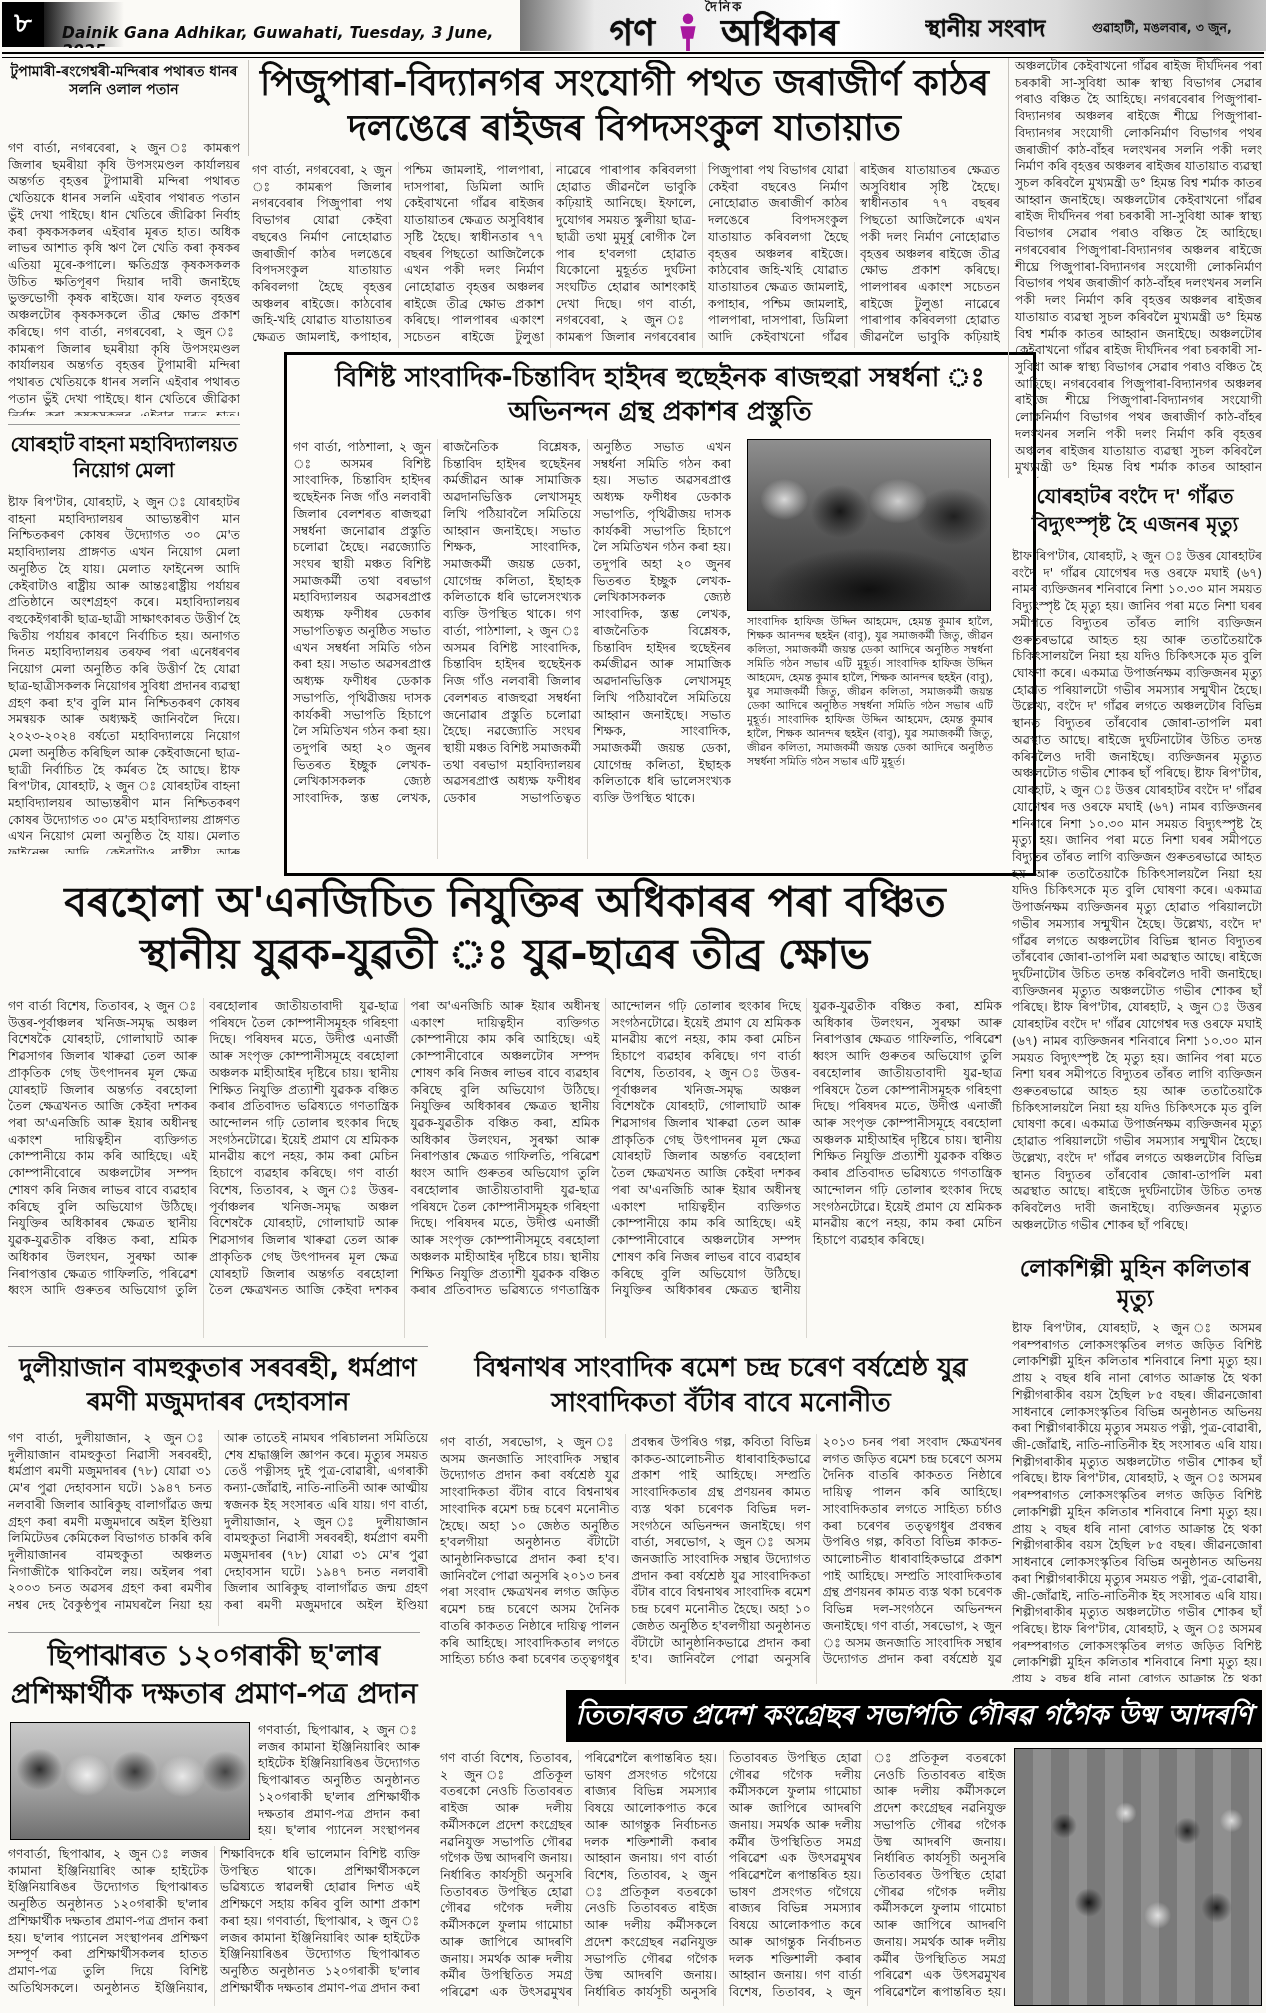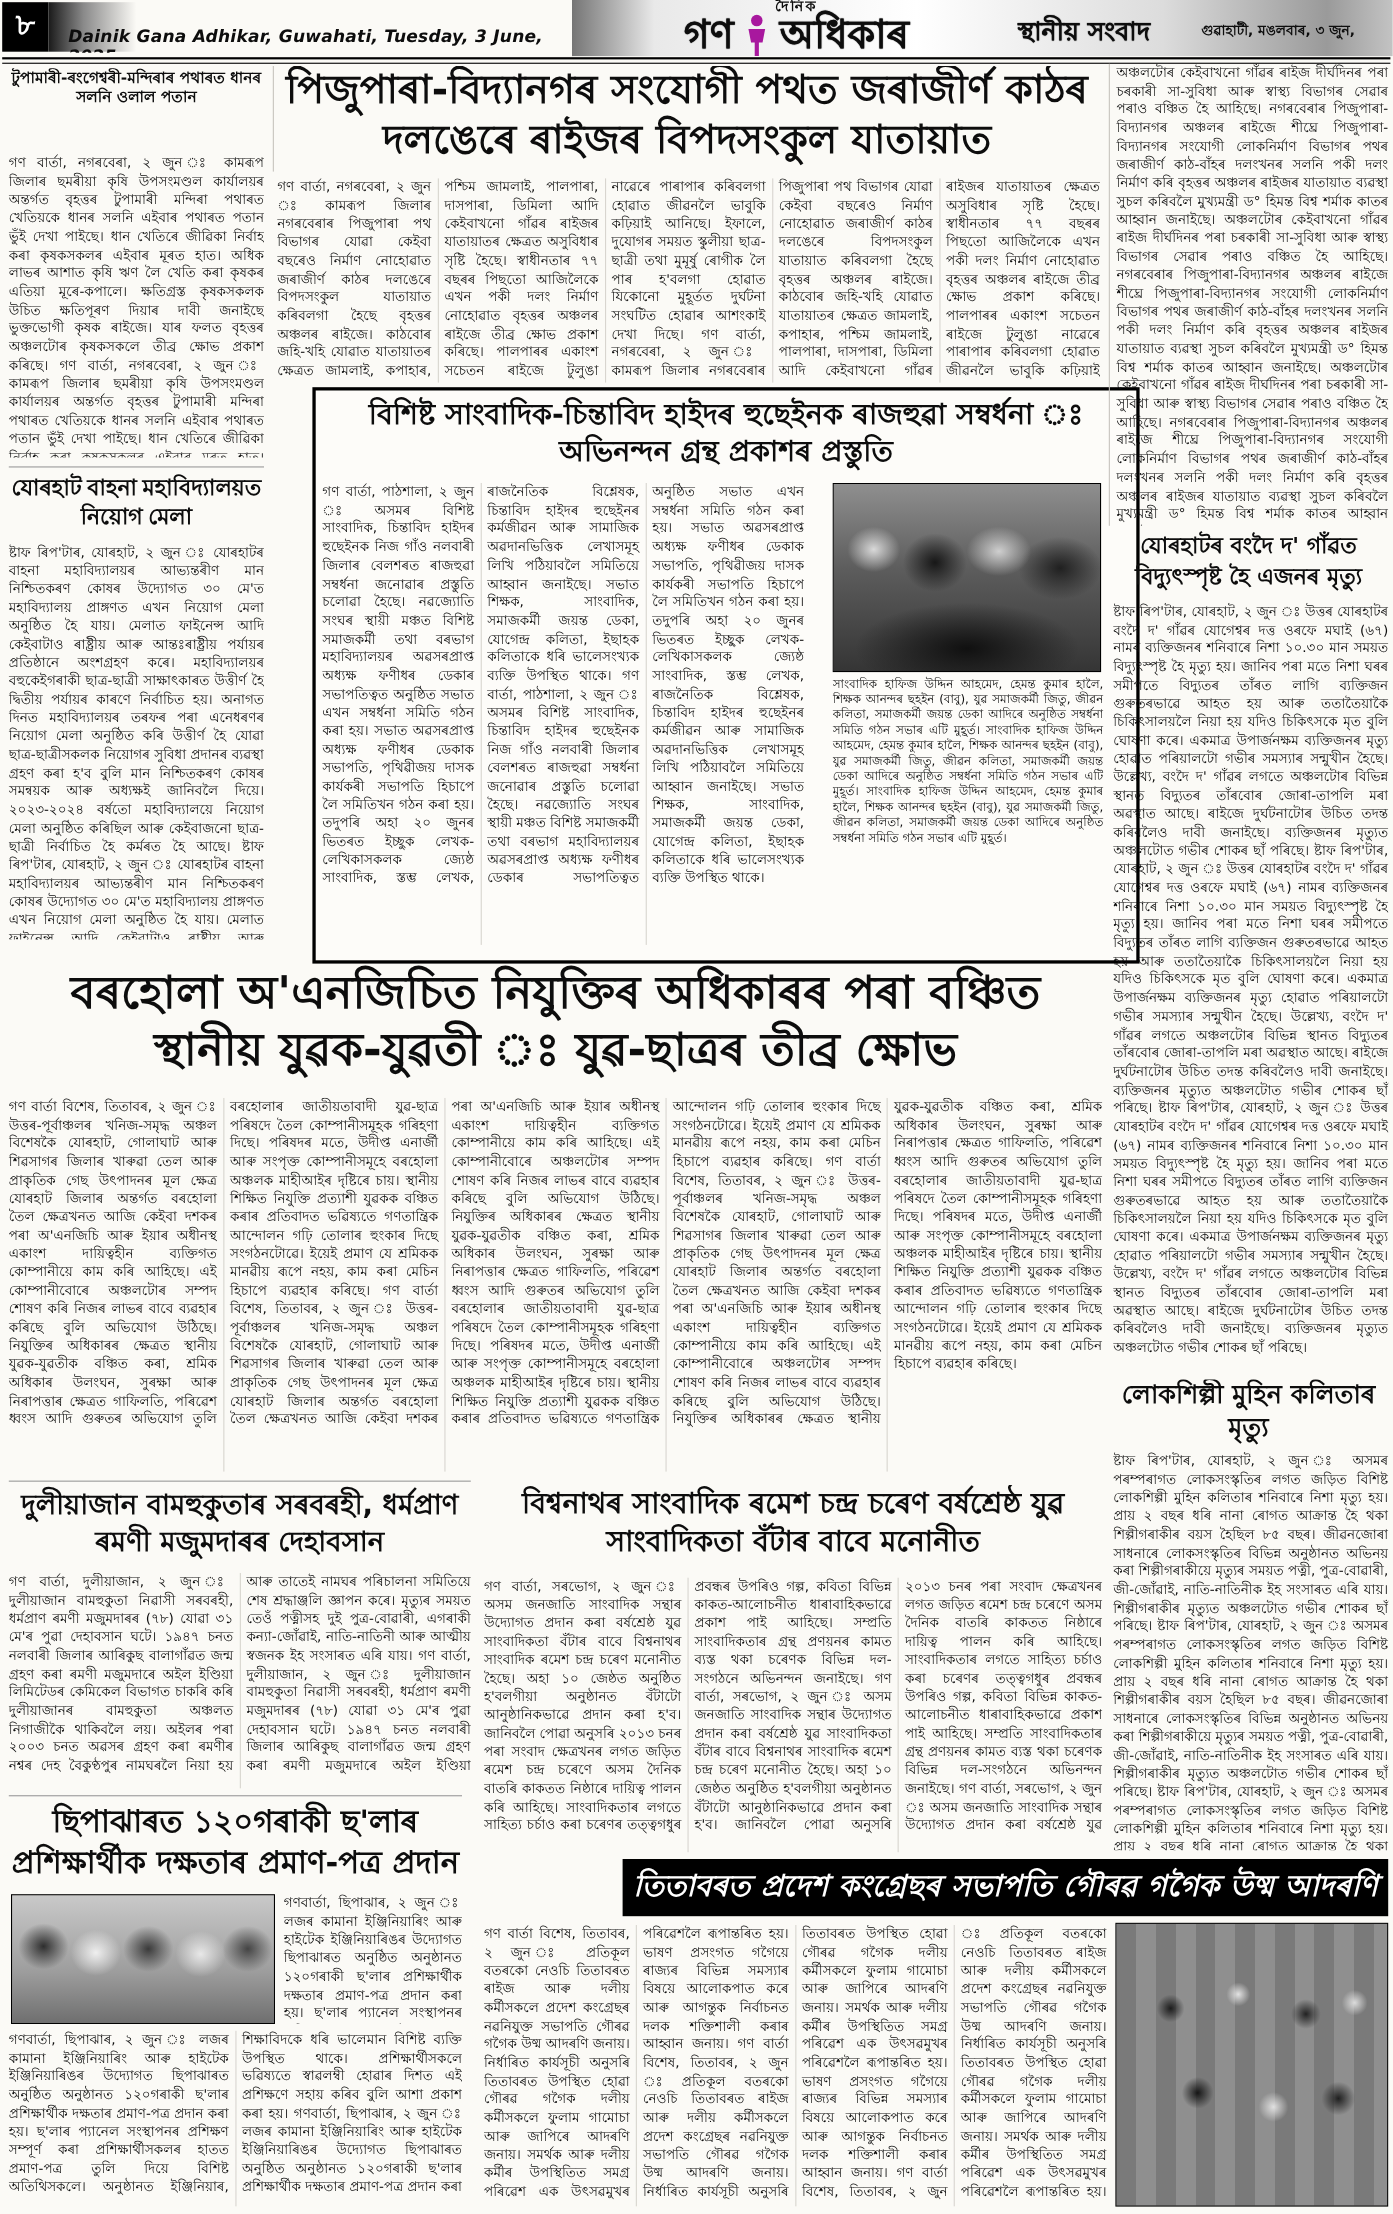--- a/index.html
+++ b/index.html
@@ -17,21 +17,21 @@
   .page-num-box { left:2px; top:2px; width:42px; height:45px; background:#000; color:#fff;
     display:flex; align-items:center; justify-content:center; font-size:27px; font-weight:bold; }
   .page-num-tail { left:44px; top:2px; width:80px; height:45px;
     background:linear-gradient(90deg,#1a1a1a,#8a8a8a 40%,rgba(250,250,246,0)); }
   .eng-date { left:62px; top:24px; width:470px; height:24px; font-size:15.5px; font-weight:bold;
     font-style:italic; letter-spacing:.2px; }
   .masthead-band { left:520px; top:0; width:746px; height:51px;
     background:linear-gradient(90deg,#757575 0%,#e9e9e9 10%,#ffffff 42%,#dcdcdc 72%,#9a9a9a 92%,#c3c3c3 100%); }
   .masthead { left:534px; top:0; width:380px; height:51px; text-align:center; }
   .masthead-top { font-size:13px; font-weight:bold; letter-spacing:2px; line-height:13px; }
-  .masthead-main { display:flex; align-items:center; justify-content:center; gap:8px;
+  .masthead-main { display:flex; align-items:center; justify-content:center; gap:20px;
     font-size:36px; font-weight:bold; line-height:37px; text-shadow:0 0 1px #000; }
   .section-title { left:925px; top:10px; width:170px; height:36px; font-size:23px; font-weight:bold;
     text-shadow:0 0 1px #000; }
   .asm-date { left:1092px; top:19px; width:170px; height:20px; font-size:12.5px; font-weight:bold; }
   .rule-double { left:2px; top:52px; width:1262px; height:6px;
     border-top:2px solid #000; border-bottom:1px solid #000; }
 
   
   .hl { font-weight:bold; text-align:center; }
   .body-text { font-size:12.3px; line-height:1.36; text-align:justify; word-break:break-word; }
@@ -100,21 +100,21 @@
 <div class="abs body-text" style="left:8px; top:140px; width:232px; height:276px;">গণ বার্তা, নগৰবেৰা, ২ জুন ঃ কামৰূপ জিলাৰ ছমৰীয়া কৃষি উপসংমণ্ডল কার্যালয়ৰ অন্তর্গত বৃহত্তৰ টুপামাৰী মন্দিৰা পথাৰত খেতিয়কে ধানৰ সলনি এইবাৰ পথাৰত পতান ভুঁই দেখা পাইছে। ধান খেতিৰে জীৱিকা নির্বাহ কৰা কৃষকসকলৰ এইবাৰ মূৰত হাত। অধিক লাভৰ আশাত কৃষি ঋণ লৈ খেতি কৰা কৃষকৰ এতিয়া মূৰে-কপালে। ক্ষতিগ্রস্ত কৃষকসকলক উচিত ক্ষতিপূৰণ দিয়াৰ দাবী জনাইছে ভুক্তভোগী কৃষক ৰাইজে। যাৰ ফলত বৃহত্তৰ অঞ্চলটোৰ কৃষকসকলে তীব্র ক্ষোভ প্রকাশ কৰিছে। গণ বার্তা, নগৰবেৰা, ২ জুন ঃ কামৰূপ জিলাৰ ছমৰীয়া কৃষি উপসংমণ্ডল কার্যালয়ৰ অন্তর্গত বৃহত্তৰ টুপামাৰী মন্দিৰা পথাৰত খেতিয়কে ধানৰ সলনি এইবাৰ পথাৰত পতান ভুঁই দেখা পাইছে। ধান খেতিৰে জীৱিকা নির্বাহ কৰা কৃষকসকলৰ এইবাৰ মূৰত হাত। অধিক লাভৰ আশাত কৃষি ঋণ লৈ খেতি কৰা কৃষকৰ এতিয়া মূৰে-কপালে। ক্ষতিগ্রস্ত কৃষকসকলক উচিত ক্ষতিপূৰণ দিয়াৰ দাবী জনাইছে ভুক্তভোগী কৃষক ৰাইজে। যাৰ ফলত বৃহত্তৰ অঞ্চলটোৰ কৃষকসকলে তীব্র ক্ষোভ প্রকাশ কৰিছে।</div>
 
 <div class="abs hl" style="left:8px; top:424px; width:232px; height:64px; font-size:20px; line-height:1.3; border-top:1px solid #999; padding-top:6px;font-family:Liberation Serif, serif;">যোৰহাট বাহনা মহাবিদ্যালয়ত নিয়োগ মেলা</div>
 <div class="abs body-text" style="left:8px; top:494px; width:232px; height:360px;">ষ্টাফ ৰিপ'টাৰ, যোৰহাট, ২ জুন ঃ যোৰহাটৰ বাহনা মহাবিদ্যালয়ৰ আভ্যন্তৰীণ মান নিশ্চিতকৰণ কোষৰ উদ্যোগত ৩০ মে'ত মহাবিদ্যালয় প্রাঙ্গণত এখন নিয়োগ মেলা অনুষ্ঠিত হৈ যায়। মেলাত ফাইনেন্স আদি কেইবাটাও ৰাষ্ট্ৰীয় আৰু আন্তঃৰাষ্ট্ৰীয় পর্যায়ৰ প্রতিষ্ঠানে অংশগ্রহণ কৰে। মহাবিদ্যালয়ৰ বহুকেইগৰাকী ছাত্র-ছাত্রী সাক্ষাৎকাৰত উত্তীর্ণ হৈ দ্বিতীয় পর্যায়ৰ কাৰণে নির্বাচিত হয়। অনাগত দিনত মহাবিদ্যালয়ৰ তৰফৰ পৰা এনেধৰণৰ নিয়োগ মেলা অনুষ্ঠিত কৰি উত্তীর্ণ হৈ যোৱা ছাত্র-ছাত্রীসকলক নিয়োগৰ সুবিধা প্রদানৰ ব্যৱস্থা গ্রহণ কৰা হ'ব বুলি মান নিশ্চিতকৰণ কোষৰ সমন্বয়ক আৰু অধ্যক্ষই জানিবলৈ দিয়ে। ২০২৩-২০২৪ বর্ষতো মহাবিদ্যালয়ে নিয়োগ মেলা অনুষ্ঠিত কৰিছিল আৰু কেইবাজনো ছাত্র-ছাত্রী নির্বাচিত হৈ কর্মৰত হৈ আছে। ষ্টাফ ৰিপ'টাৰ, যোৰহাট, ২ জুন ঃ যোৰহাটৰ বাহনা মহাবিদ্যালয়ৰ আভ্যন্তৰীণ মান নিশ্চিতকৰণ কোষৰ উদ্যোগত ৩০ মে'ত মহাবিদ্যালয় প্রাঙ্গণত এখন নিয়োগ মেলা অনুষ্ঠিত হৈ যায়। মেলাত ফাইনেন্স আদি কেইবাটাও ৰাষ্ট্ৰীয় আৰু আন্তঃৰাষ্ট্ৰীয় পর্যায়ৰ প্রতিষ্ঠানে অংশগ্রহণ কৰে। মহাবিদ্যালয়ৰ বহুকেইগৰাকী ছাত্র-ছাত্রী সাক্ষাৎকাৰত উত্তীর্ণ হৈ দ্বিতীয় পর্যায়ৰ কাৰণে নির্বাচিত হয়। অনাগত দিনত মহাবিদ্যালয়ৰ তৰফৰ পৰা এনেধৰণৰ নিয়োগ মেলা অনুষ্ঠিত কৰি উত্তীর্ণ হৈ যোৱা ছাত্র-ছাত্রীসকলক নিয়োগৰ সুবিধা প্রদানৰ ব্যৱস্থা গ্রহণ কৰা হ'ব বুলি মান নিশ্চিতকৰণ কোষৰ সমন্বয়ক আৰু অধ্যক্ষই জানিবলৈ দিয়ে। ২০২৩-২০২৪ বর্ষতো মহাবিদ্যালয়ে নিয়োগ মেলা অনুষ্ঠিত কৰিছিল আৰু কেইবাজনো ছাত্র-ছাত্রী নির্বাচিত হৈ কর্মৰত হৈ আছে।</div>
 
 <div class="abs hl v-rule" style="left:248px; top:60px; width:752px; height:96px; font-size:36px; line-height:1.26; padding:0 6px;">পিজুপাৰা-বিদ্যানগৰ সংযোগী পথত জৰাজীর্ণ কাঠৰ দলঙেৰে ৰাইজৰ বিপদসংকুল যাতায়াত</div>
 <div class="abs body-text cols-5" style="left:252px; top:162px; width:748px; height:186px;">গণ বার্তা, নগৰবেৰা, ২ জুন ঃ কামৰূপ জিলাৰ নগৰবেৰাৰ পিজুপাৰা পথ বিভাগৰ যোৱা কেইবা বছৰেও নির্মাণ নোহোৱাত জৰাজীর্ণ কাঠৰ দলঙেৰে বিপদসংকুল যাতায়াত কৰিবলগা হৈছে বৃহত্তৰ অঞ্চলৰ ৰাইজে। কাঠবোৰ জহি-খহি যোৱাত যাতায়াতৰ ক্ষেত্রত জামলাই, কপাহাৰ, পশ্চিম জামলাই, পালপাৰা, দাসপাৰা, ডিমিলা আদি কেইবাখনো গাঁৱৰ ৰাইজৰ যাতায়াতৰ ক্ষেত্রত অসুবিধাৰ সৃষ্টি হৈছে। স্বাধীনতাৰ ৭৭ বছৰৰ পিছতো আজিলৈকে এখন পকী দলং নির্মাণ নোহোৱাত বৃহত্তৰ অঞ্চলৰ ৰাইজে তীব্র ক্ষোভ প্রকাশ কৰিছে। পালপাৰৰ একাংশ সচেতন ৰাইজে টুলুঙা নাৱেৰে পাৰাপাৰ কৰিবলগা হোৱাত জীৱনলৈ ভাবুকি কঢ়িয়াই আনিছে। ইফালে, দুযোগৰ সময়ত স্কুলীয়া ছাত্র-ছাত্রী তথা মুমূর্ষু ৰোগীক লৈ পাৰ হ'বলগা হোৱাত যিকোনো মুহূর্তত দুর্ঘটনা সংঘটিত হোৱাৰ আশংকাই দেখা দিছে। গণ বার্তা, নগৰবেৰা, ২ জুন ঃ কামৰূপ জিলাৰ নগৰবেৰাৰ পিজুপাৰা পথ বিভাগৰ যোৱা কেইবা বছৰেও নির্মাণ নোহোৱাত জৰাজীর্ণ কাঠৰ দলঙেৰে বিপদসংকুল যাতায়াত কৰিবলগা হৈছে বৃহত্তৰ অঞ্চলৰ ৰাইজে। কাঠবোৰ জহি-খহি যোৱাত যাতায়াতৰ ক্ষেত্রত জামলাই, কপাহাৰ, পশ্চিম জামলাই, পালপাৰা, দাসপাৰা, ডিমিলা আদি কেইবাখনো গাঁৱৰ ৰাইজৰ যাতায়াতৰ ক্ষেত্রত অসুবিধাৰ সৃষ্টি হৈছে। স্বাধীনতাৰ ৭৭ বছৰৰ পিছতো আজিলৈকে এখন পকী দলং নির্মাণ নোহোৱাত বৃহত্তৰ অঞ্চলৰ ৰাইজে তীব্র ক্ষোভ প্রকাশ কৰিছে। পালপাৰৰ একাংশ সচেতন ৰাইজে টুলুঙা নাৱেৰে পাৰাপাৰ কৰিবলগা হোৱাত জীৱনলৈ ভাবুকি কঢ়িয়াই আনিছে। ইফালে, দুযোগৰ সময়ত স্কুলীয়া ছাত্র-ছাত্রী তথা মুমূর্ষু ৰোগীক লৈ পাৰ হ'বলগা হোৱাত যিকোনো মুহূর্তত দুর্ঘটনা সংঘটিত হোৱাৰ আশংকাই দেখা দিছে। গণ বার্তা, নগৰবেৰা, ২ জুন ঃ কামৰূপ জিলাৰ নগৰবেৰাৰ পিজুপাৰা পথ বিভাগৰ যোৱা কেইবা বছৰেও নির্মাণ নোহোৱাত জৰাজীর্ণ কাঠৰ দলঙেৰে বিপদসংকুল যাতায়াত কৰিবলগা হৈছে বৃহত্তৰ অঞ্চলৰ ৰাইজে। কাঠবোৰ জহি-খহি যোৱাত যাতায়াতৰ ক্ষেত্রত জামলাই, কপাহাৰ, পশ্চিম জামলাই, পালপাৰা, দাসপাৰা, ডিমিলা আদি কেইবাখনো গাঁৱৰ ৰাইজৰ যাতায়াতৰ ক্ষেত্রত অসুবিধাৰ সৃষ্টি হৈছে। স্বাধীনতাৰ ৭৭ বছৰৰ পিছতো আজিলৈকে এখন পকী দলং নির্মাণ নোহোৱাত বৃহত্তৰ অঞ্চলৰ ৰাইজে তীব্র ক্ষোভ প্রকাশ কৰিছে। পালপাৰৰ একাংশ সচেতন ৰাইজে টুলুঙা নাৱেৰে পাৰাপাৰ কৰিবলগা হোৱাত জীৱনলৈ ভাবুকি কঢ়িয়াই আনিছে। ইফালে, দুযোগৰ সময়ত স্কুলীয়া ছাত্র-ছাত্রী তথা মুমূর্ষু ৰোগীক লৈ পাৰ হ'বলগা হোৱাত যিকোনো মুহূর্তত দুর্ঘটনা সংঘটিত হোৱাৰ আশংকাই দেখা দিছে।</div>
 
 <div class="abs boxed" style="left:284px; top:352px; width:752px; height:524px; padding:6px;">
   <div class="hl" style="font-size:26px; line-height:1.3; height:78px; overflow:hidden;">বিশিষ্ট সাংবাদিক-চিন্তাবিদ হাইদৰ হুছেইনক ৰাজহুৱা সম্বর্ধনা ঃ অভিনন্দন গ্রন্থ প্রকাশৰ প্রস্তুতি</div>
-  <div style="display:flex; gap:26px; height:420px; overflow:hidden;">
+  <div style="display:flex; gap:16px; height:420px; overflow:hidden;">
     <div class="body-text cols-3" style="width:438px; height:100%; overflow:hidden;">গণ বার্তা, পাঠশালা, ২ জুন ঃ অসমৰ বিশিষ্ট সাংবাদিক, চিন্তাবিদ হাইদৰ হুছেইনক নিজ গাঁও নলবাৰী জিলাৰ বেলশৰত ৰাজহুৱা সম্বর্ধনা জনোৱাৰ প্রস্তুতি চলোৱা হৈছে। নৱজ্যোতি সংঘৰ স্থায়ী মঞ্চত বিশিষ্ট সমাজকর্মী তথা বৰভাগ মহাবিদ্যালয়ৰ অৱসৰপ্রাপ্ত অধ্যক্ষ ফণীধৰ ডেকাৰ সভাপতিত্বত অনুষ্ঠিত সভাত এখন সম্বর্ধনা সমিতি গঠন কৰা হয়। সভাত অৱসৰপ্রাপ্ত অধ্যক্ষ ফণীধৰ ডেকাক সভাপতি, পৃথিৱীজয় দাসক কার্যকৰী সভাপতি হিচাপে লৈ সমিতিখন গঠন কৰা হয়। তদুপৰি অহা ২০ জুনৰ ভিতৰত ইচ্ছুক লেখক-লেখিকাসকলক জ্যেষ্ঠ সাংবাদিক, স্তম্ভ লেখক, ৰাজনৈতিক বিশ্লেষক, চিন্তাবিদ হাইদৰ হুছেইনৰ কর্মজীৱন আৰু সামাজিক অৱদানভিত্তিক লেখাসমূহ লিখি পঠিয়াবলৈ সমিতিয়ে আহ্বান জনাইছে। সভাত শিক্ষক, সাংবাদিক, সমাজকর্মী জয়ন্ত ডেকা, যোগেন্দ্র কলিতা, ইছাহক কলিতাকে ধৰি ভালেসংখ্যক ব্যক্তি উপস্থিত থাকে। গণ বার্তা, পাঠশালা, ২ জুন ঃ অসমৰ বিশিষ্ট সাংবাদিক, চিন্তাবিদ হাইদৰ হুছেইনক নিজ গাঁও নলবাৰী জিলাৰ বেলশৰত ৰাজহুৱা সম্বর্ধনা জনোৱাৰ প্রস্তুতি চলোৱা হৈছে। নৱজ্যোতি সংঘৰ স্থায়ী মঞ্চত বিশিষ্ট সমাজকর্মী তথা বৰভাগ মহাবিদ্যালয়ৰ অৱসৰপ্রাপ্ত অধ্যক্ষ ফণীধৰ ডেকাৰ সভাপতিত্বত অনুষ্ঠিত সভাত এখন সম্বর্ধনা সমিতি গঠন কৰা হয়। সভাত অৱসৰপ্রাপ্ত অধ্যক্ষ ফণীধৰ ডেকাক সভাপতি, পৃথিৱীজয় দাসক কার্যকৰী সভাপতি হিচাপে লৈ সমিতিখন গঠন কৰা হয়। তদুপৰি অহা ২০ জুনৰ ভিতৰত ইচ্ছুক লেখক-লেখিকাসকলক জ্যেষ্ঠ সাংবাদিক, স্তম্ভ লেখক, ৰাজনৈতিক বিশ্লেষক, চিন্তাবিদ হাইদৰ হুছেইনৰ কর্মজীৱন আৰু সামাজিক অৱদানভিত্তিক লেখাসমূহ লিখি পঠিয়াবলৈ সমিতিয়ে আহ্বান জনাইছে। সভাত শিক্ষক, সাংবাদিক, সমাজকর্মী জয়ন্ত ডেকা, যোগেন্দ্র কলিতা, ইছাহক কলিতাকে ধৰি ভালেসংখ্যক ব্যক্তি উপস্থিত থাকে।</div>
     <div style="width:246px;">
       <div class="photo photo-dark" style="width:244px; height:172px;"></div>
       <div class="caption" style="margin-top:4px; height:238px; overflow:hidden;">সাংবাদিক হাফিজ উদ্দিন আহমেদ, হেমন্ত কুমাৰ হালৈ, শিক্ষক আনন্দৰ ছহইন (বাবু), যুৱ সমাজকর্মী জিতু, জীৱন কলিতা, সমাজকর্মী জয়ন্ত ডেকা আদিৰে অনুষ্ঠিত সম্বর্ধনা সমিতি গঠন সভাৰ এটি মুহূর্ত। সাংবাদিক হাফিজ উদ্দিন আহমেদ, হেমন্ত কুমাৰ হালৈ, শিক্ষক আনন্দৰ ছহইন (বাবু), যুৱ সমাজকর্মী জিতু, জীৱন কলিতা, সমাজকর্মী জয়ন্ত ডেকা আদিৰে অনুষ্ঠিত সম্বর্ধনা সমিতি গঠন সভাৰ এটি মুহূর্ত। সাংবাদিক হাফিজ উদ্দিন আহমেদ, হেমন্ত কুমাৰ হালৈ, শিক্ষক আনন্দৰ ছহইন (বাবু), যুৱ সমাজকর্মী জিতু, জীৱন কলিতা, সমাজকর্মী জয়ন্ত ডেকা আদিৰে অনুষ্ঠিত সম্বর্ধনা সমিতি গঠন সভাৰ এটি মুহূর্ত।</div>
     </div>
   </div>
 </div>
 
 <div class="abs body-text v-rule" style="left:1008px; top:58px; width:254px; height:420px; padding-left:6px;">অঞ্চলটোৰ কেইবাখনো গাঁৱৰ ৰাইজ দীর্ঘদিনৰ পৰা চৰকাৰী সা-সুবিধা আৰু স্বাস্থ্য বিভাগৰ সেৱাৰ পৰাও বঞ্চিত হৈ আহিছে। নগৰবেৰাৰ পিজুপাৰা-বিদ্যানগৰ অঞ্চলৰ ৰাইজে শীঘ্রে পিজুপাৰা-বিদ্যানগৰ সংযোগী লোকনির্মাণ বিভাগৰ পথৰ জৰাজীর্ণ কাঠ-বাঁহৰ দলংখনৰ সলনি পকী দলং নির্মাণ কৰি বৃহত্তৰ অঞ্চলৰ ৰাইজৰ যাতায়াত ব্যৱস্থা সুচল কৰিবলৈ মুখ্যমন্ত্ৰী ড° হিমন্ত বিশ্ব শর্মাক কাতৰ আহ্বান জনাইছে। অঞ্চলটোৰ কেইবাখনো গাঁৱৰ ৰাইজ দীর্ঘদিনৰ পৰা চৰকাৰী সা-সুবিধা আৰু স্বাস্থ্য বিভাগৰ সেৱাৰ পৰাও বঞ্চিত হৈ আহিছে। নগৰবেৰাৰ পিজুপাৰা-বিদ্যানগৰ অঞ্চলৰ ৰাইজে শীঘ্রে পিজুপাৰা-বিদ্যানগৰ সংযোগী লোকনির্মাণ বিভাগৰ পথৰ জৰাজীর্ণ কাঠ-বাঁহৰ দলংখনৰ সলনি পকী দলং নির্মাণ কৰি বৃহত্তৰ অঞ্চলৰ ৰাইজৰ যাতায়াত ব্যৱস্থা সুচল কৰিবলৈ মুখ্যমন্ত্ৰী ড° হিমন্ত বিশ্ব শর্মাক কাতৰ আহ্বান জনাইছে। অঞ্চলটোৰ কেইবাখনো গাঁৱৰ ৰাইজ দীর্ঘদিনৰ পৰা চৰকাৰী সা-সুবিধা আৰু স্বাস্থ্য বিভাগৰ সেৱাৰ পৰাও বঞ্চিত হৈ আহিছে। নগৰবেৰাৰ পিজুপাৰা-বিদ্যানগৰ অঞ্চলৰ ৰাইজে শীঘ্রে পিজুপাৰা-বিদ্যানগৰ সংযোগী লোকনির্মাণ বিভাগৰ পথৰ জৰাজীর্ণ কাঠ-বাঁহৰ দলংখনৰ সলনি পকী দলং নির্মাণ কৰি বৃহত্তৰ অঞ্চলৰ ৰাইজৰ যাতায়াত ব্যৱস্থা সুচল কৰিবলৈ মুখ্যমন্ত্ৰী ড° হিমন্ত বিশ্ব শর্মাক কাতৰ আহ্বান জনাইছে।</div>
 

